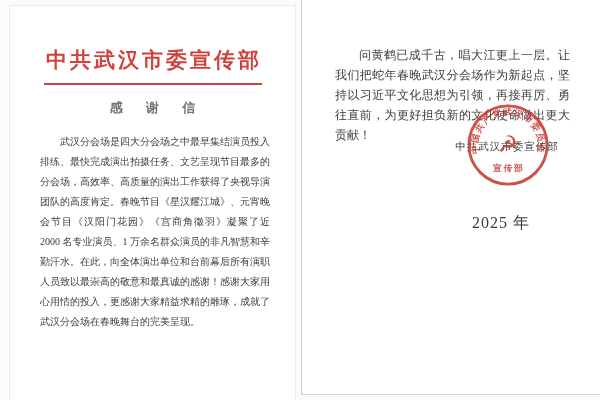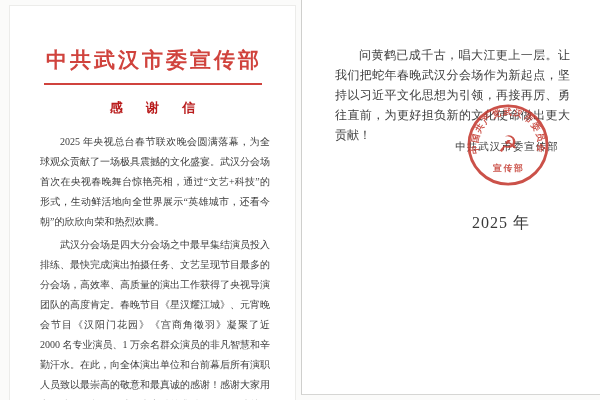--- a/index.html
+++ b/index.html
@@ -19,21 +19,21 @@
 
   .letter-head {
     margin-top:40px; text-align:center;
     font-size:21px; font-weight:700; letter-spacing:3px;
     padding-left:3px; white-space:nowrap;
   }
   .head-rule { width:218px; height:2px; margin:9px auto 0 auto; }
   .letter-title {
     margin-top:14px; text-align:center;
     font-size:13px; font-weight:700; letter-spacing:10px; padding-left:10px;
-    color:#b91c1c;
+    color:#737373;
   }
   .body-block {
     margin:15px 25px 0 30px;
     font-size:10px; line-height:20px; color:#3c3c3c;
     text-align:justify;
   }
   .salutation { text-indent:0; margin-top:2px; }
   .para { text-indent:2em; margin-top:3px; }
 
   .rp-body {
@@ -60,21 +60,20 @@
 <body>
 
 <div class="canvas">
 
   <div class="page page-left">
     <div class="letter-head" style="color:#d0433d;">中共武汉市委宣传部</div>
     <div class="head-rule" style="background:#d0433d;"></div>
     <div class="letter-title">感 谢 信</div>
 
     <div class="body-block">
-      <p class="para">2025 年央视总台春节联欢晚会圆满落幕，为全球观众贡献了一场极具震撼的文化盛宴。武汉分会场首次在央视春晚舞台惊艳亮相，通过“文艺+科技”的形式，生动鲜活地向全世界展示“英雄城市，还看今朝”的欣欣向荣和热烈欢腾。</p>
       <p class="para">武汉分会场是四大分会场之中最早集结演员投入排练、最快完成演出拍摄任务、文艺呈现节目最多的分会场，高效率、高质量的演出工作获得了央视导演团队的高度肯定。春晚节目《星汉耀江城》、元宵晚会节目《汉阳门花园》《宫商角徵羽》凝聚了近 2000 名专业演员、1 万余名群众演员的非凡智慧和辛勤汗水。在此，向全体演出单位和台前幕后所有演职人员致以最崇高的敬意和最真诚的感谢！感谢大家用心用情的投入，更感谢大家精益求精的雕琢，成就了武汉分会场在春晚舞台的完美呈现。</p>
     </div>
   </div>
 
   <div class="page page-right">
     <div class="rp-body">
       <p class="para">问黄鹤已成千古，唱大江更上一层。让我们把蛇年春晚武汉分会场作为新起点，坚持以习近平文化思想为引领，再接再厉、勇往直前，为更好担负新的文化使命做出更大贡献！</p>
     </div>
 
     <div class="sign-block">

